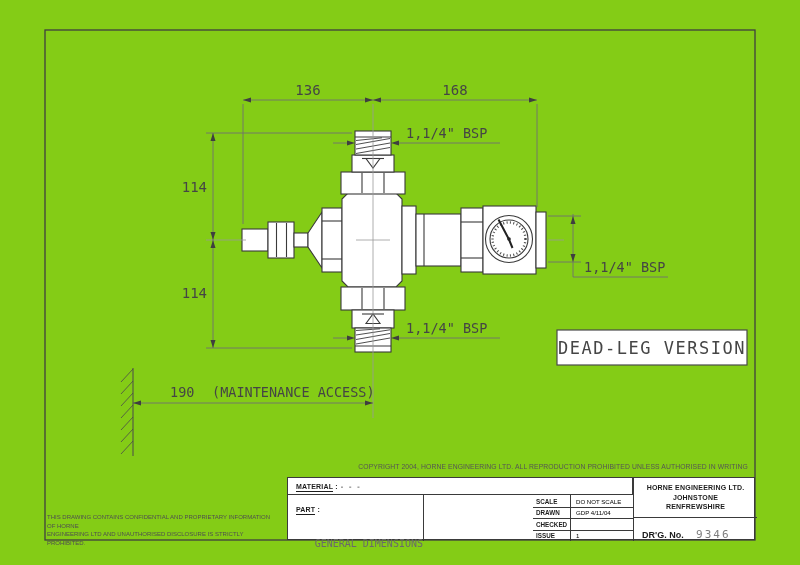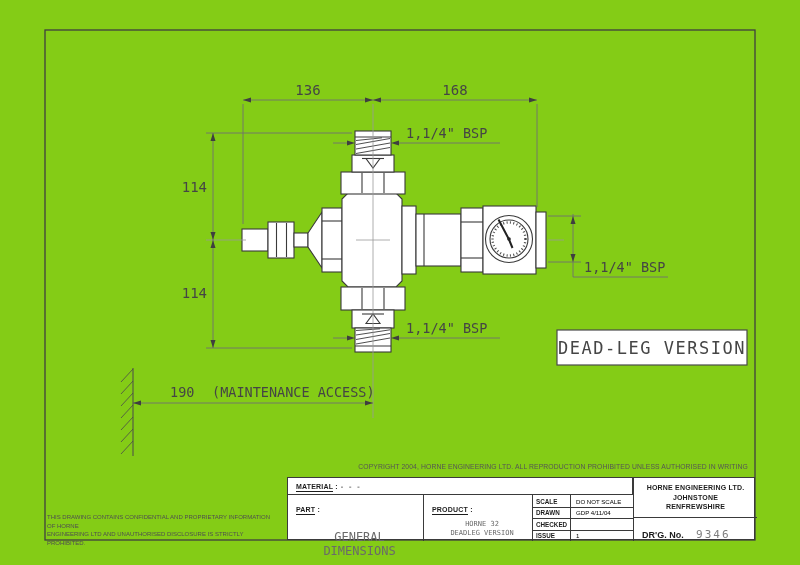--- a/index.html
+++ b/index.html
@@ -9,21 +9,21 @@
   .tb{position:absolute;left:287px;top:477px;width:468px;height:63px;box-sizing:border-box;
       border:1.2px solid #3a3a3a;background:#fff;}
   .tb .cell{position:absolute;box-sizing:border-box;}
   .lbl{font-size:7px;font-weight:bold;color:#1c1c1c;letter-spacing:.2px;}
   .lbl .word{border-bottom:.8px solid #1c1c1c;padding-bottom:.5px;}
   .val{font-family:"DejaVu Sans Mono",monospace;color:#6a6a6a;font-size:6.5px;}
   .mat-row{left:0;top:0;width:345px;height:17px;border-right:1px solid #3a3a3a;
            border-bottom:1px solid #3a3a3a;padding:5px 0 0 8px;}
   .part-cell{left:0;top:17px;width:136px;height:46px;border-right:1px solid #3a3a3a;padding:3px 0 0 8px;}
   .prod-cell{left:136px;top:17px;width:109px;height:46px;border-right:1px solid #3a3a3a;padding:3px 0 0 8px;}
-  .cell-value-center{display:block;text-align:center;margin-top:14px;font-size:12px;}
+  .cell-value-center{display:block;text-align:right;margin-top:22px;font-size:10px;}
   .prod-lines{text-align:center;margin-top:4px;line-height:9px;font-size:7px;}
   .meta{left:245px;top:17px;width:100px;height:46px;}
   .meta .mrow{position:absolute;left:0;width:100px;height:11.5px;border-bottom:1px solid #3a3a3a;}
   .meta .mrow:last-child{border-bottom:none;}
   .meta .mlabel{position:absolute;left:0;top:0;width:38px;height:100%;box-sizing:border-box;
                 border-right:1px solid #3a3a3a;padding:2.5px 0 0 3px;font-size:6.3px;font-weight:bold;color:#1c1c1c;}
   .meta .mval{position:absolute;left:38px;top:0;width:62px;height:100%;box-sizing:border-box;
               padding:2.5px 0 0 5px;font-size:6.1px;}
   .right-col{left:345px;top:0;width:123px;height:63px;border-left:1px solid #3a3a3a;}
   .company{position:absolute;left:0;top:0;width:123px;height:40px;box-sizing:border-box;
@@ -194,27 +194,20 @@
     <span class="word">MATERIAL</span>
     <span>:</span>
     <span class="val">- - -</span>
   </div>
 
   <div class="cell part-cell">
     <span class="lbl"><span class="word">PART</span> <span>:</span></span>
     <span class="val cell-value-center">GENERAL DIMENSIONS</span>
   </div>
 
-  <div class="cell prod-cell">
-    <span class="lbl"><span class="word">PRODUCT</span> <span>:</span></span>
-    <div class="val prod-lines">
-      <div>HORNE 32</div>
-      <div>DEADLEG VERSION</div>
-    </div>
-  </div>
 
   <div class="cell meta">
     <div class="mrow" style="top:0;">
       <div class="mlabel">SCALE</div>
       <div class="mval">DO NOT SCALE</div>
     </div>
     <div class="mrow" style="top:11.5px;">
       <div class="mlabel">DRAWN</div>
       <div class="mval">GDP 4/11/04</div>
     </div>

